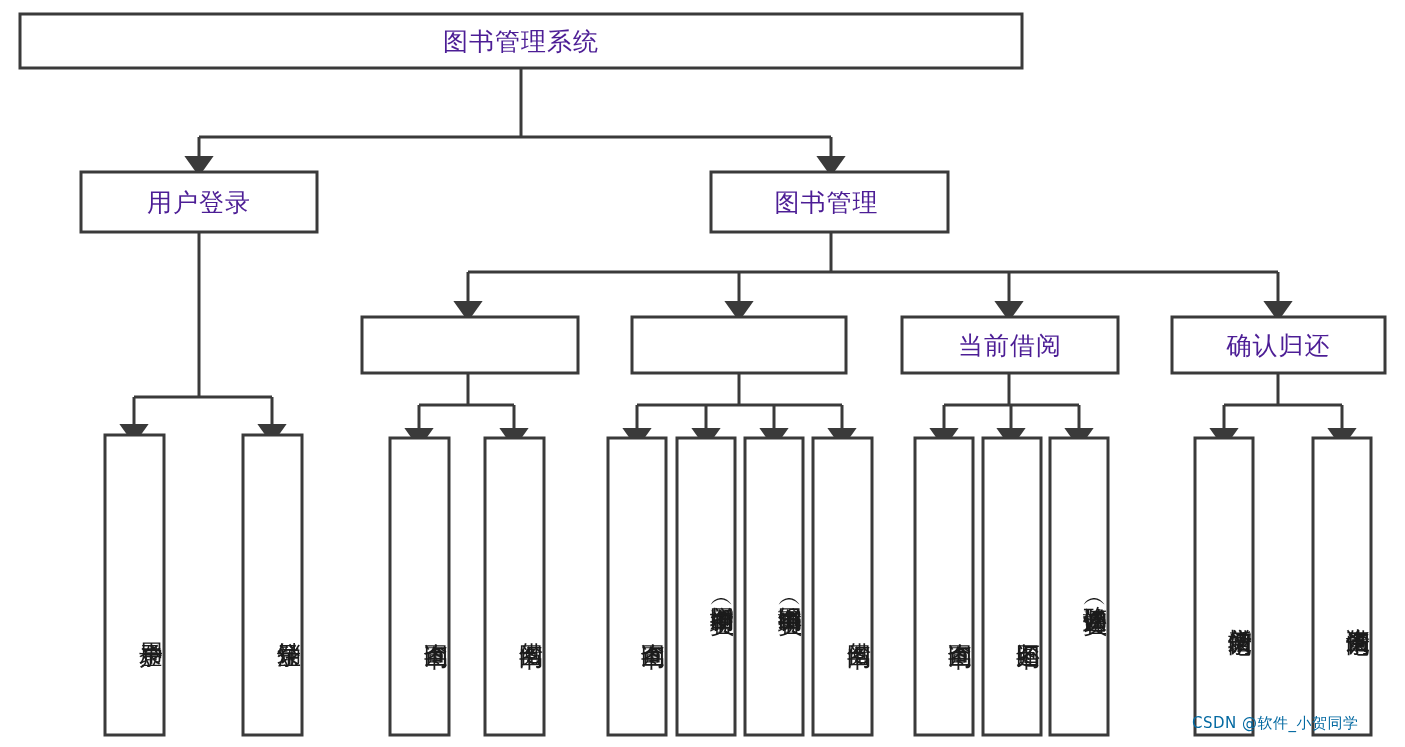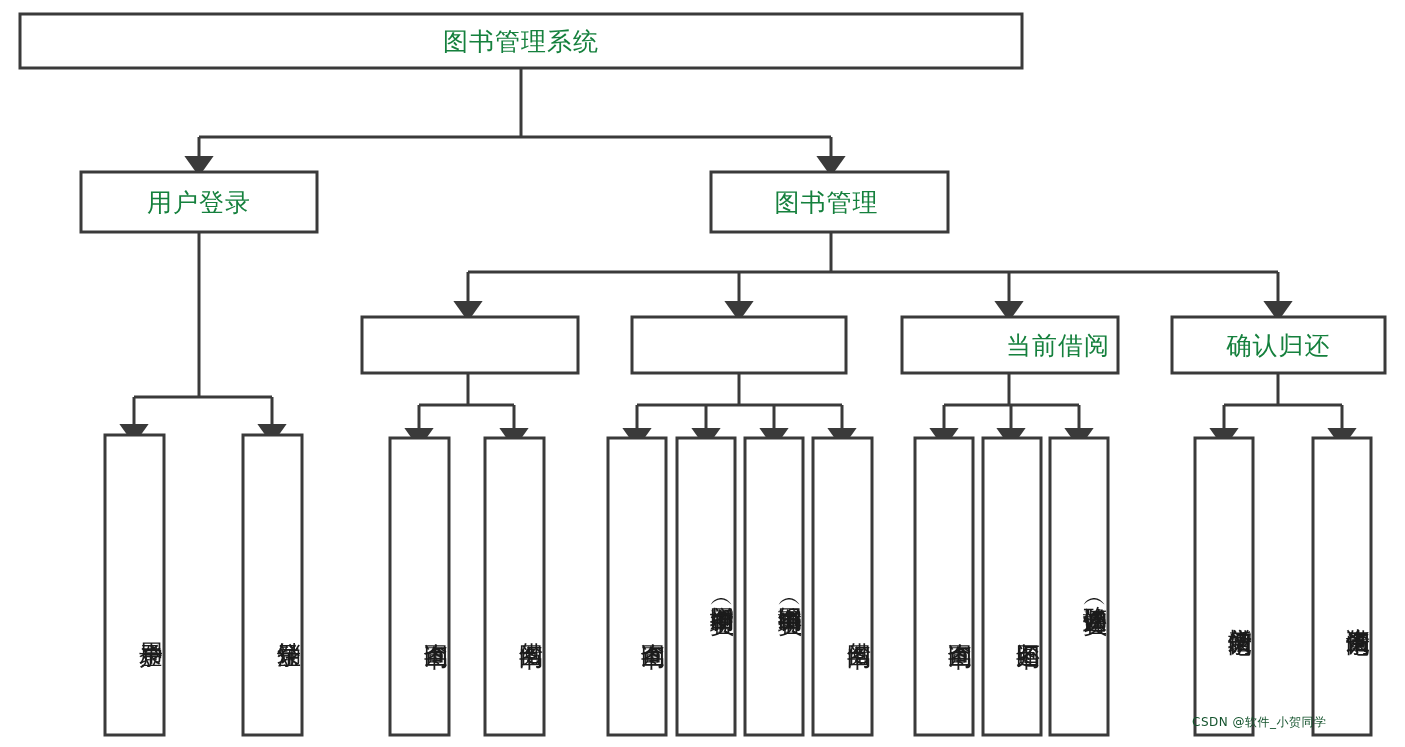--- a/index.html
+++ b/index.html
@@ -8,23 +8,23 @@
   #diagram-root{position:relative;width:1405px;height:747px;background:#ffffff;}
   svg#diagram-svg{position:absolute;top:0;left:0;width:1405px;height:747px;}
   .node-rect{fill:#ffffff;stroke:#3a3a3a;stroke-width:3;}
   .edge-line{stroke:#3a3a3a;stroke-width:3;fill:none;}
   .vlabel-wrap{position:absolute;display:flex;align-items:flex-start;justify-content:center;
                writing-mode:vertical-rl;text-orientation:upright;
                font-size:24px;line-height:1.13;color:#1b1b1b;letter-spacing:1px;
                font-family:"DejaVu Sans","Liberation Sans",sans-serif;
                white-space:nowrap;pointer-events:none;}
   .hlabel-wrap{position:absolute;display:flex;align-items:center;justify-content:center;
-               font-size:25px;color:#15803d;letter-spacing:1px;
+               font-size:25px;color:#4c1d95;letter-spacing:1px;
                font-family:"DejaVu Sans","Liberation Sans",sans-serif;white-space:nowrap;}
-  #watermark{position:absolute;left:1192px;top:714px;font-size:12px;color:#14532d;
+  #watermark{position:absolute;left:1192px;top:714px;font-size:15px;color:#0369a1;
              font-family:"DejaVu Sans","Liberation Sans",sans-serif;letter-spacing:0.5px;}
 </style>
 </head>
 <body>
 
 <div id="diagram-root">
 
   <svg id="diagram-svg" viewBox="0 0 1405 747" xmlns="http://www.w3.org/2000/svg">
     <defs>
       <marker id="arrowhead" markerWidth="9" markerHeight="10" refX="1.5" refY="5" orient="auto" markerUnits="strokeWidth">
@@ -115,21 +115,21 @@
   </svg>
 
   <div class="hlabel-wrap" style="left:20px;top:14px;width:1002px;height:54px;">图书管理系统</div>
 
   <div class="hlabel-wrap" style="left:81px;top:172px;width:236px;height:60px;">用户登录</div>
 
   <div class="hlabel-wrap" style="left:711px;top:172px;width:231px;height:60px;">图书管理</div>
 
 
 
-  <div class="hlabel-wrap" style="left:902px;top:317px;width:216px;height:56px;margin-left:48px;">当前借阅</div>
+  <div class="hlabel-wrap" style="left:902px;top:317px;width:216px;height:56px;">当前借阅</div>
 
   <div class="hlabel-wrap" style="left:1172px;top:317px;width:213px;height:56px;">确认归还</div>
 
   <div class="vlabel-wrap" style="left:105px;top:435px;width:59px;height:300px;padding-top:80px;box-sizing:border-box;">用户登录</div>
   <div class="vlabel-wrap" style="left:243px;top:435px;width:59px;height:300px;padding-top:80px;box-sizing:border-box;">注销登录</div>
 
   <div class="vlabel-wrap" style="left:390px;top:438px;width:59px;height:297px;padding-top:78px;box-sizing:border-box;">查询图书</div>
   <div class="vlabel-wrap" style="left:485px;top:438px;width:59px;height:297px;padding-top:78px;box-sizing:border-box;">借阅图书</div>
 
   <div class="vlabel-wrap" style="left:608px;top:438px;width:58px;height:297px;padding-top:78px;box-sizing:border-box;">查询图书</div>

